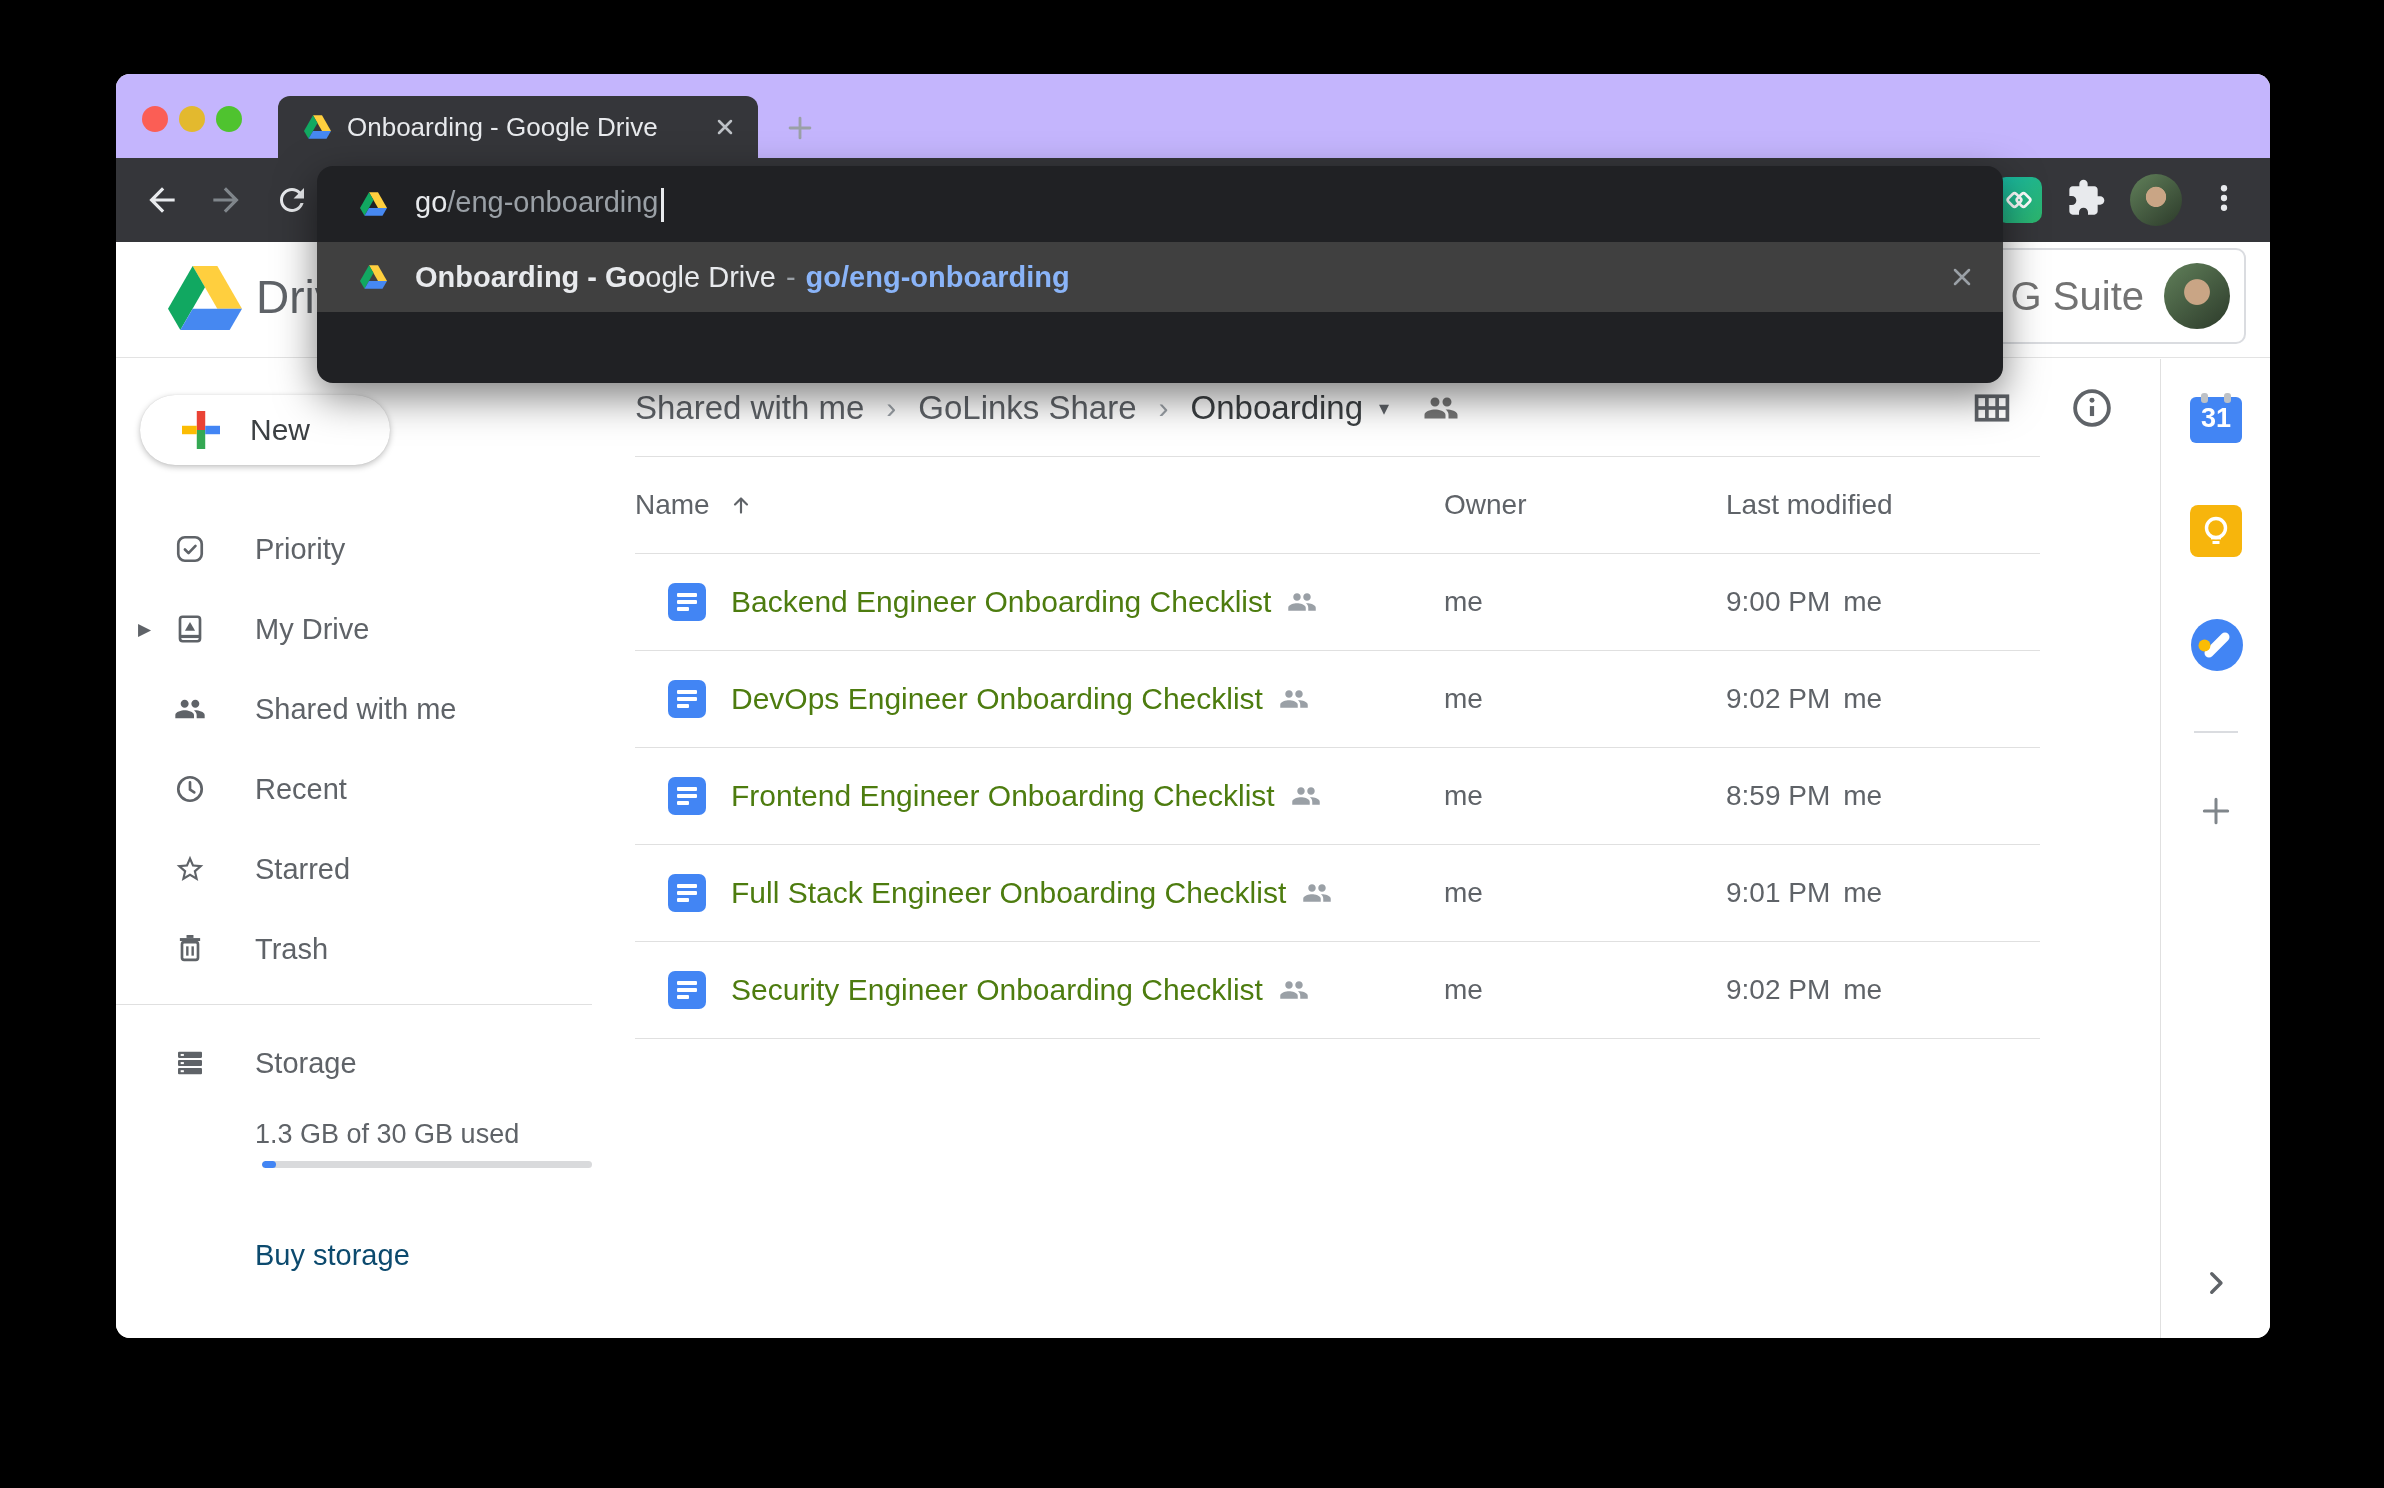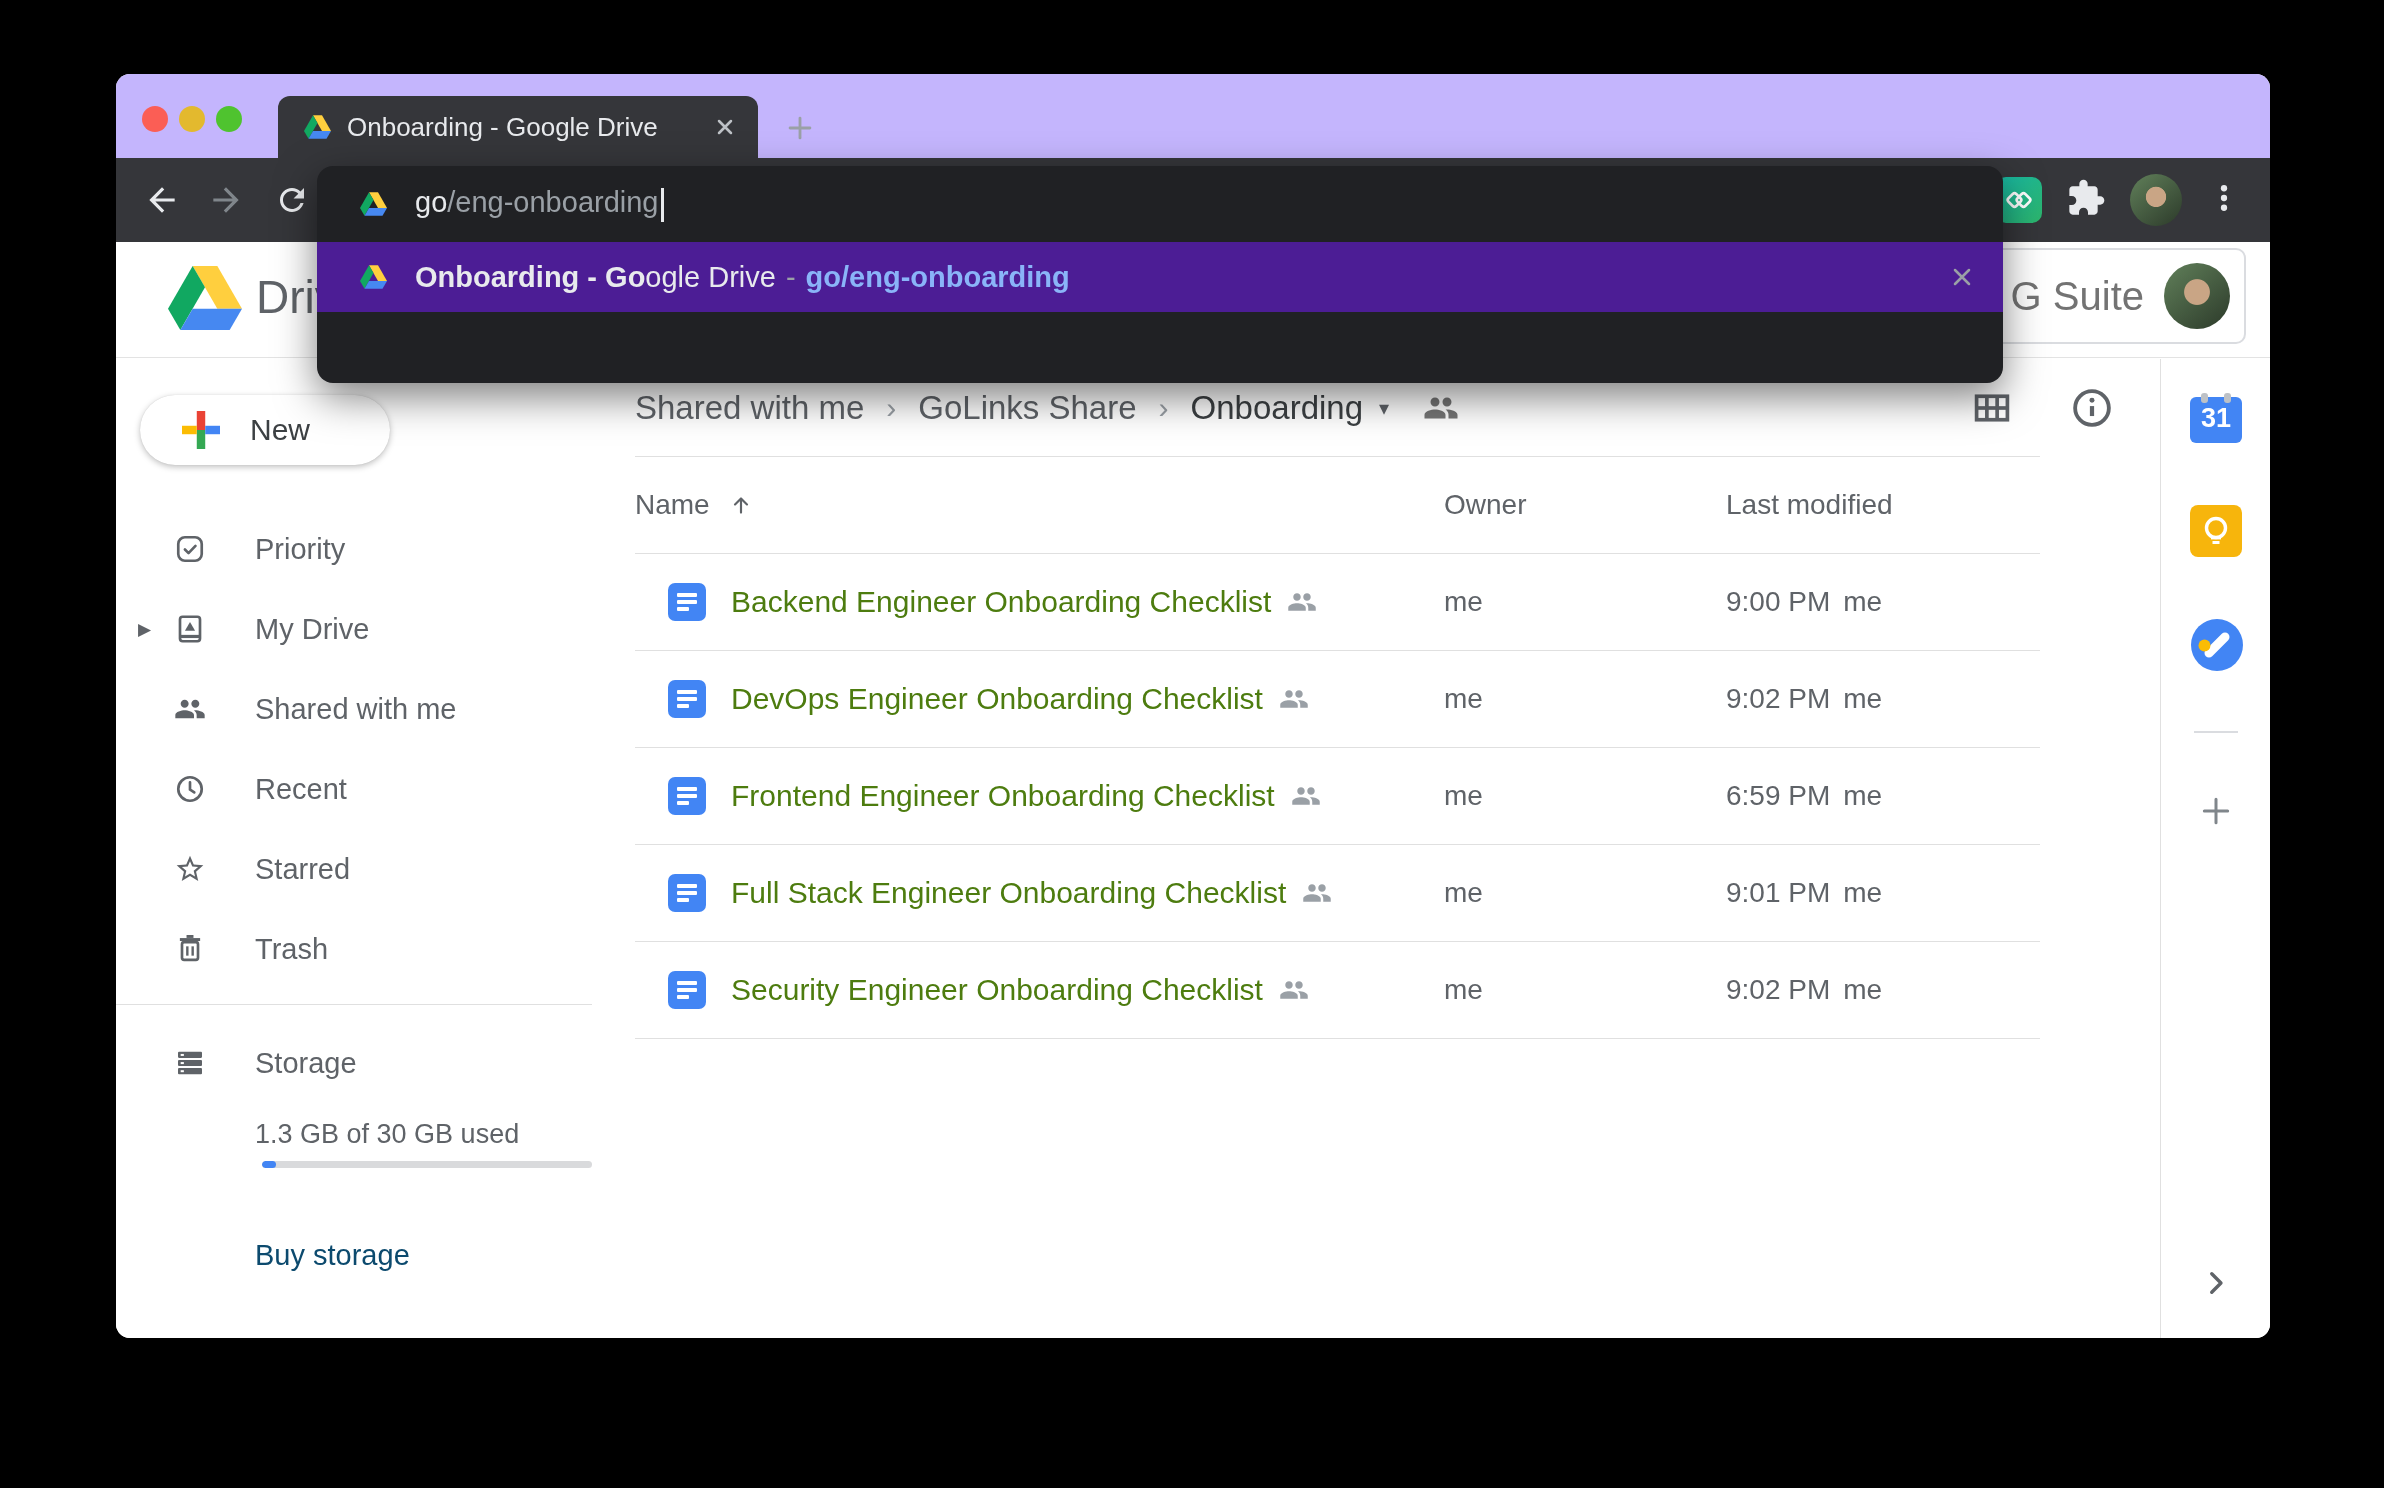--- a/index.html
+++ b/index.html
@@ -41,21 +41,21 @@
   .avatar-sm { width:52px; height:52px; border-radius:50%;
                background:radial-gradient(circle at 50% 44%, #c9a585 0 25%, rgba(0,0,0,0) 27%),
                           linear-gradient(140deg,#61805a,#2c3a2a); }
 
   
   .omnibox { position:absolute; left:201px; top:92px; width:1686px; height:217px;
              background:#202124; border-radius:16px; overflow:hidden; z-index:50;
              box-shadow:0 14px 40px rgba(0,0,0,.5); }
   .ob-row { position:relative; display:flex; align-items:center; padding-left:43px; }
   .ob-url { height:76px; }
-  .ob-s1 { height:70px; background:#4c1d95; }
+  .ob-s1 { height:70px; background:#404040; }
   .ob-s2 { height:71px; }
   .ob-row .fav { width:27px; height:24px; flex:0 0 auto; }
   .ob-text { margin-left:28px; font-size:29px; white-space:nowrap; }
   .t-white { color:#e8eaed; }
   .t-gray { color:#9aa0a6; }
   .t-bold { font-weight:bold; }
   .t-blue { font-weight:bold; }
   .dash { margin:0 10px; color:#9aa0a6; }
   .caret-bar { display:inline-block; width:3px; height:34px; background:#e8eaed;
                vertical-align:middle; margin-left:2px; }
@@ -409,21 +409,21 @@
                 <rect x="9" y="17" width="20" height="4" rx="1" fill="#fff"></rect>
                 <rect x="9" y="24" width="12" height="4" rx="1" fill="#fff"></rect>
               </svg>
               <span class="nm">Frontend Engineer Onboarding Checklist</span>
               <svg class="ppl" viewBox="0 0 24 24" fill="#9aa0a6">
                   <use href="#people-path"></use>
                 </svg>
             </span>
             <span class="cell-owner">me</span>
             <span class="cell-mod">
-                <span>6:59 PM</span>
+                <span>8:59 PM</span>
                 <span>me</span>
               </span>
           </div>
 
           <div class="trow">
             <span class="cell-name">
               <svg class="doc" viewBox="0 0 38 38">
                 <rect width="38" height="38" rx="7" fill="#4285f4"></rect>
                 <rect x="9" y="10" width="20" height="4" rx="1" fill="#fff"></rect>
                 <rect x="9" y="17" width="20" height="4" rx="1" fill="#fff"></rect>

